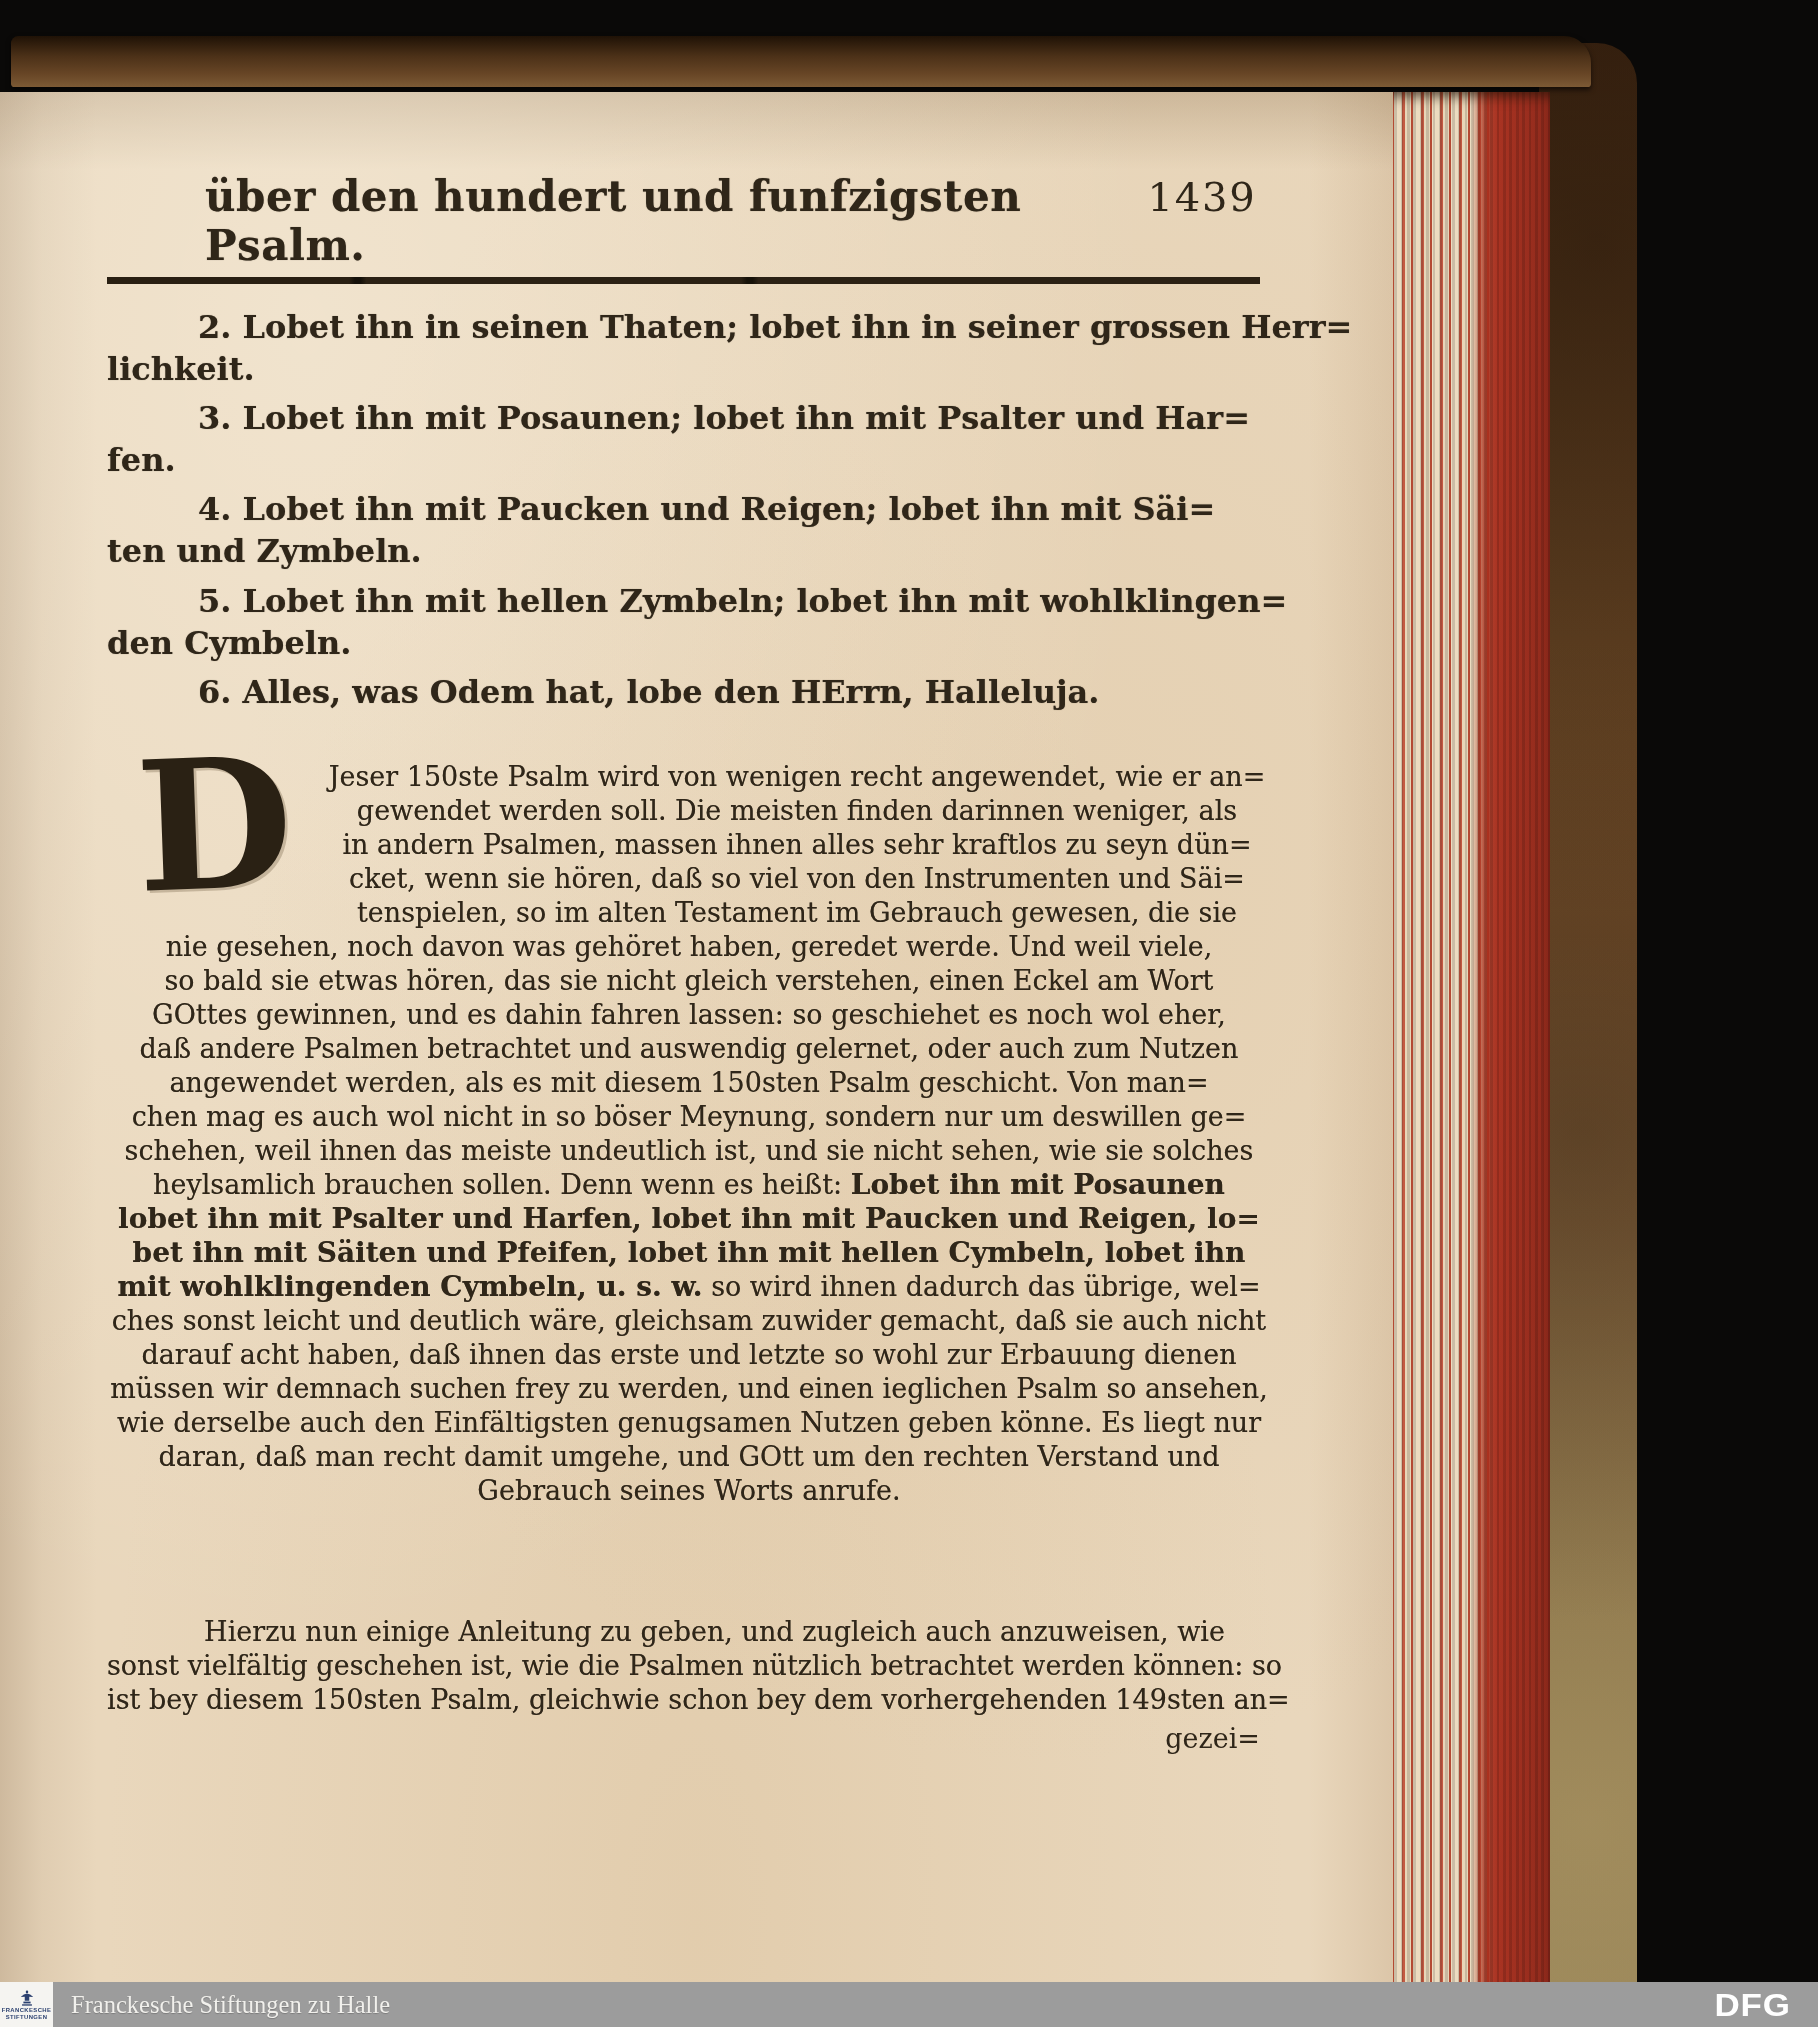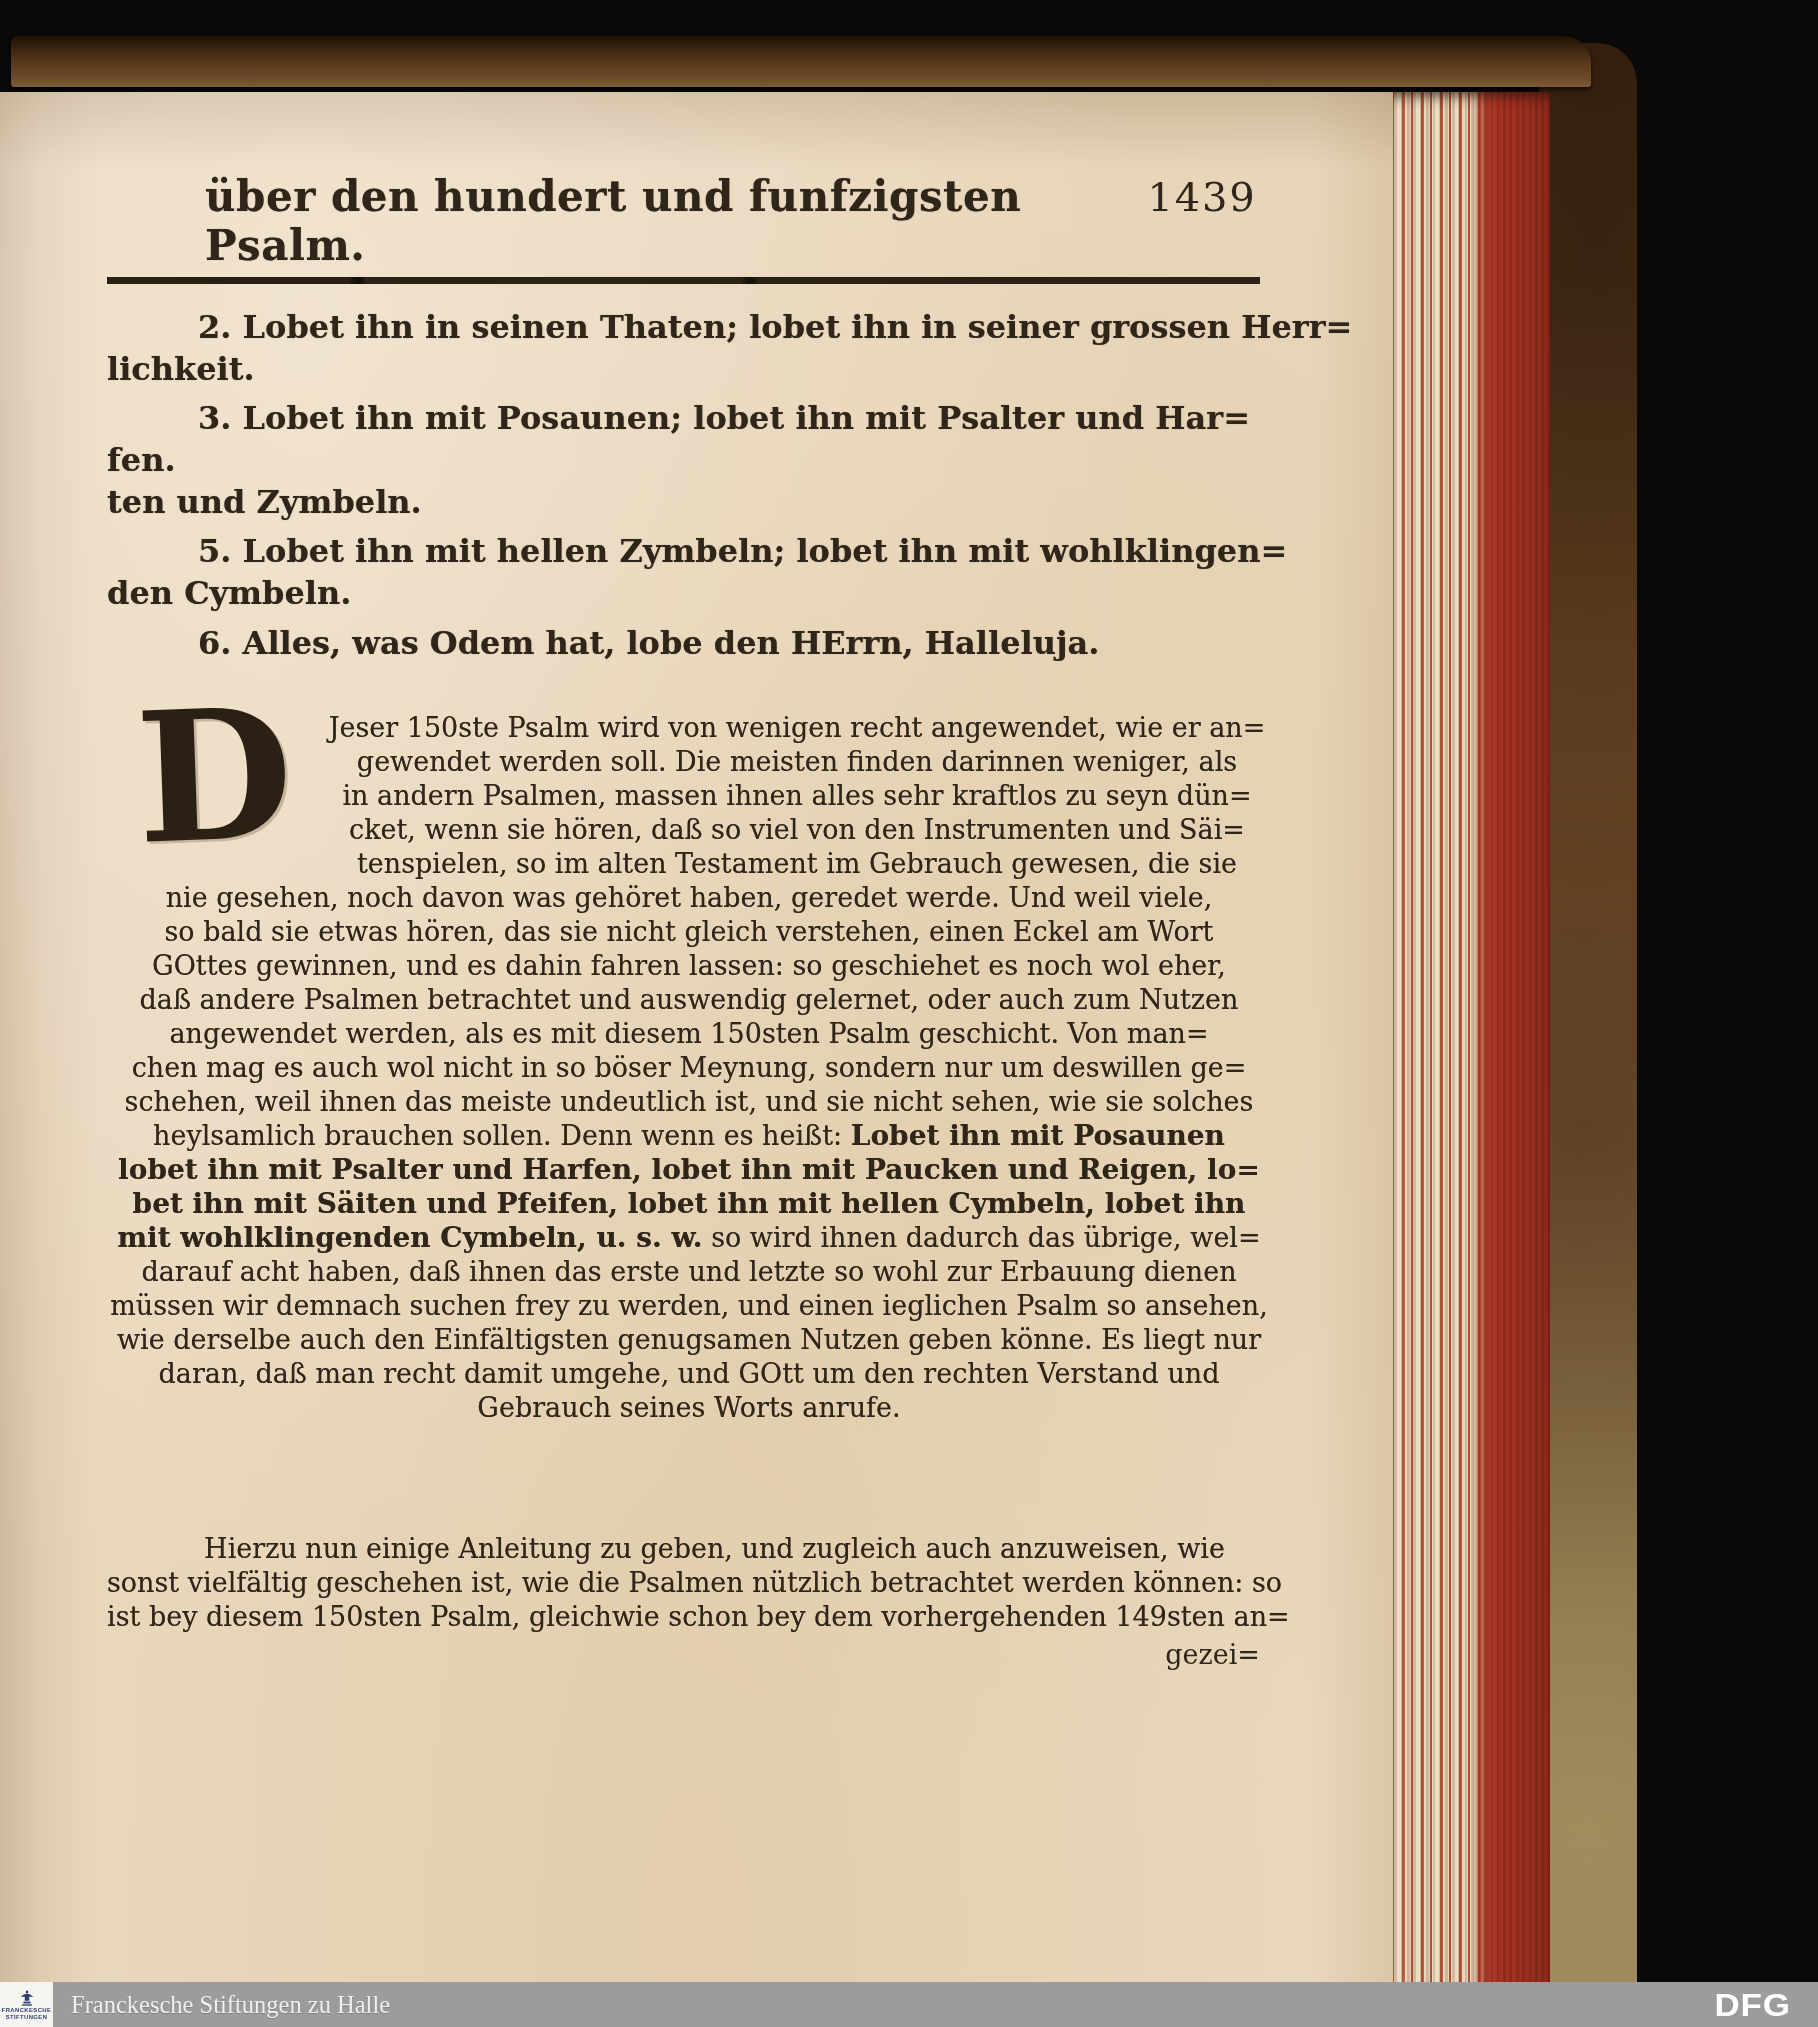--- a/index.html
+++ b/index.html
@@ -97,20 +97,21 @@
           <div class="hdr-title">über den hundert und funfzigsten Psalm.</div>
           <div class="hdr-num">1439</div>
         </div>
         <div class="rule"></div>
 
         <section class="verses">
           <div class="vl ind">2. Lobet ihn in seinen Thaten; lobet ihn in seiner grossen Herr=</div>
           <div class="vl">lichkeit.</div>
           <div class="vl ind vgap">3. Lobet ihn mit Posaunen; lobet ihn mit Psalter und Har=</div>
           <div class="vl">fen.</div>
+          <div class="vl ind vgap">4. Lobet ihn mit Paucken und Reigen; lobet ihn mit Säi=</div>
           <div class="vl">ten und Zymbeln.</div>
           <div class="vl ind vgap">5. Lobet ihn mit hellen Zymbeln; lobet ihn mit wohlklingen=</div>
           <div class="vl">den Cymbeln.</div>
           <div class="vl ind vgap">6. Alles, was Odem hat, lobe den HErrn, Halleluja.</div>
         </section>
 
         <section class="bodyblk">
           <div class="caprow">
             <div class="cap">D</div>
             <div class="wrapcol">
@@ -129,20 +130,21 @@
           <div class="bl">chen mag es auch wol nicht in so böser Meynung, sondern nur um deswillen ge=</div>
           <div class="bl">schehen, weil ihnen das meiste undeutlich ist, und sie nicht sehen, wie sie solches</div>
           <div class="bl">
             <span>heylsamlich brauchen sollen.  Denn wenn es heißt: </span><span class="q">Lobet ihn mit Posaunen</span>
           </div>
           <div class="bl"><span class="q">lobet ihn mit Psalter und Harfen, lobet ihn mit Paucken und Reigen, lo=</span></div>
           <div class="bl"><span class="q">bet ihn mit Säiten und Pfeifen, lobet ihn mit hellen Cymbeln, lobet ihn</span></div>
           <div class="bl">
             <span class="q">mit wohlklingenden Cymbeln, u. s. w.</span><span> so wird ihnen dadurch das übrige, wel=</span>
           </div>
+          <div class="bl">ches sonst leicht und deutlich wäre, gleichsam zuwider gemacht, daß sie auch nicht</div>
           <div class="bl">darauf acht haben,  daß ihnen das erste und letzte so wohl zur Erbauung dienen</div>
           <div class="bl">müssen wir demnach suchen frey zu werden, und einen ieglichen Psalm so ansehen,</div>
           <div class="bl">wie derselbe auch den Einfältigsten genugsamen Nutzen geben könne.  Es liegt nur</div>
           <div class="bl">daran, daß man recht damit umgehe, und GOtt um den rechten Verstand und</div>
           <div class="bl">Gebrauch seines Worts anrufe.</div>
         </section>
 
         <section class="p2">
           <div class="bl first">Hierzu nun einige Anleitung zu geben, und zugleich auch anzuweisen, wie</div>
           <div class="bl">sonst vielfältig geschehen ist, wie die Psalmen nützlich betrachtet werden können: so</div>

